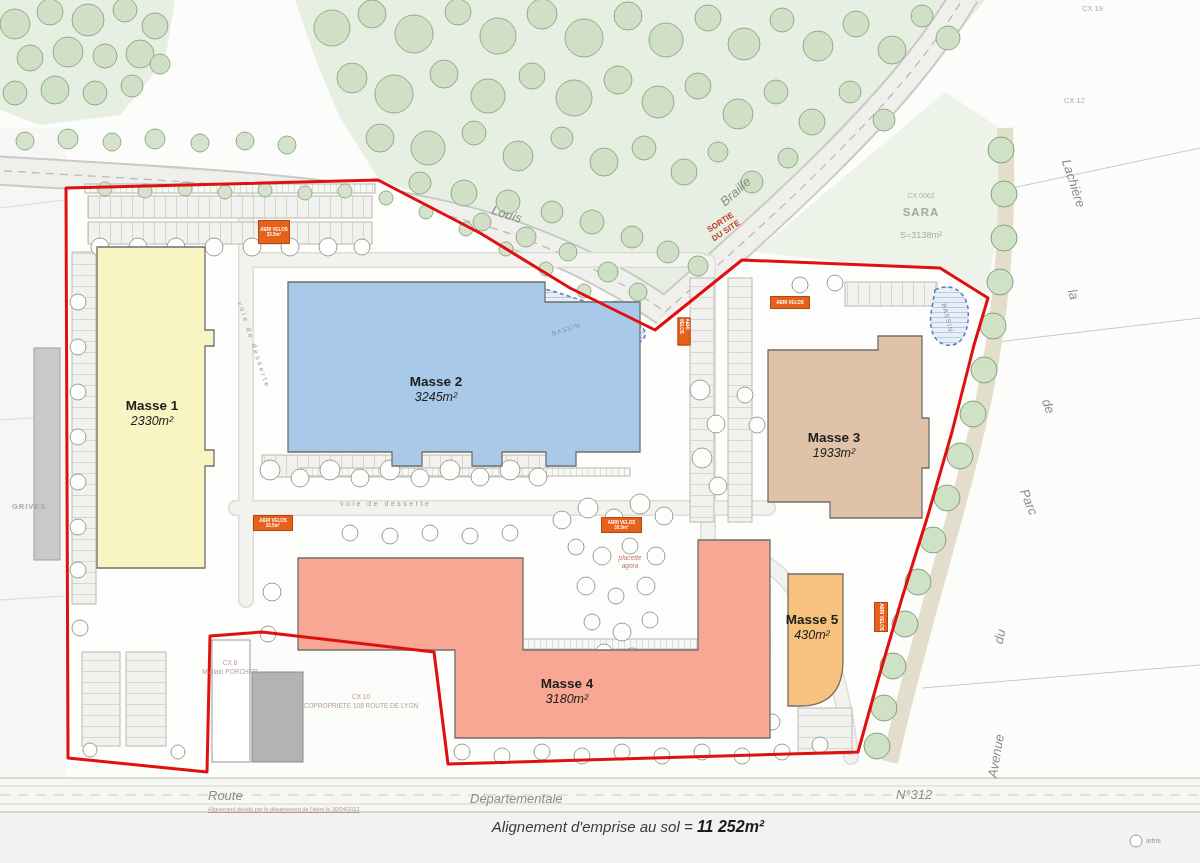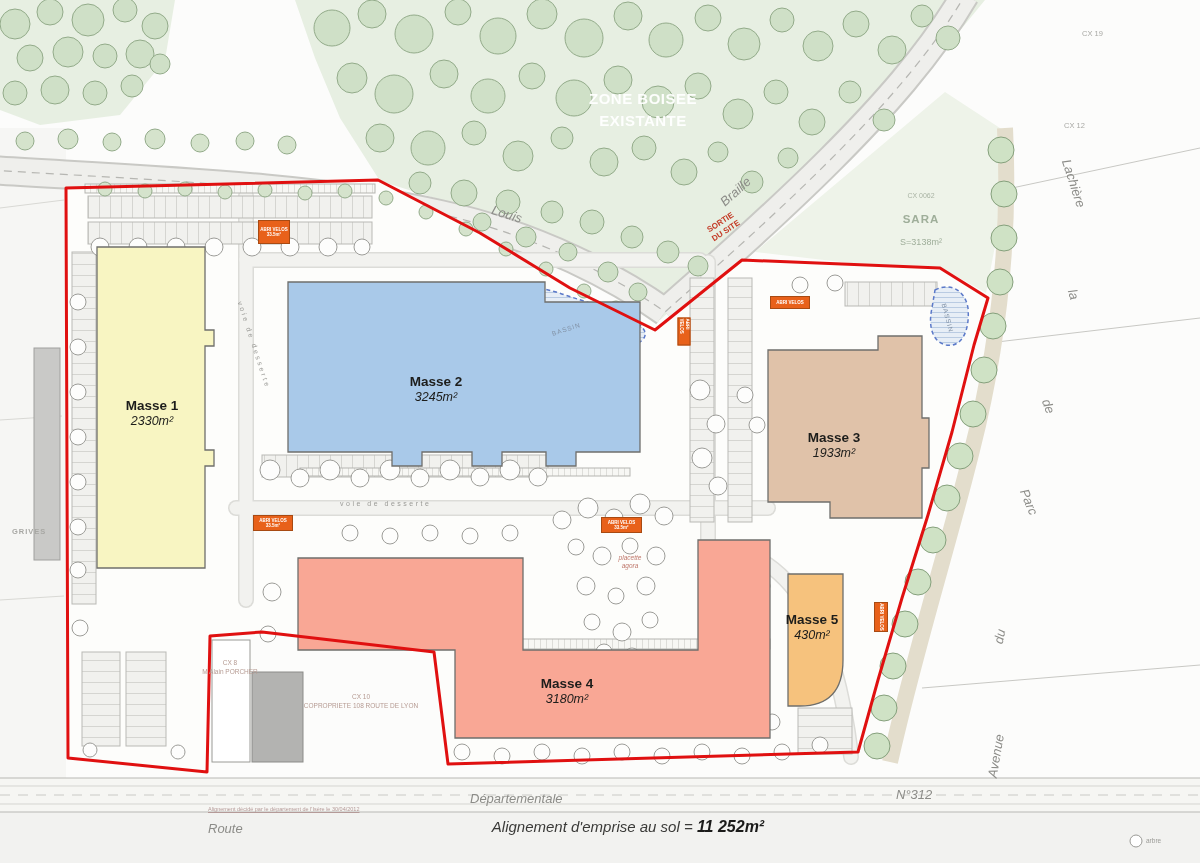--- a/index.html
+++ b/index.html
@@ -1,31 +1,31 @@
 <!DOCTYPE html>
 <html><head>
 <meta charset="utf-8">
 <style>
   html,body{margin:0;padding:0;background:#ffffff;}
   #canvas{position:relative;width:1200px;height:863px;overflow:hidden;background:#fcfcfb;
           font-family:"Liberation Sans",sans-serif;}
   svg{position:absolute;left:0;top:0;}
   .lbl{position:absolute;white-space:nowrap;pointer-events:none;}
   .street{font-style:italic;color:#8c8c88;font-size:13px;}
-  .tiny{font-size:7.5px;color:#a8a8a4;margin-top:25px;}
+  .tiny{font-size:7.5px;color:#a8a8a4;}
   .zone{width:170px;text-align:center;font-weight:bold;font-size:15px;line-height:1.45;
         color:rgba(255,255,255,.95);letter-spacing:.5px;}
   .mlabel{width:130px;text-align:center;color:#1d1d1b;}
   .mlabel .mn{font-weight:bold;font-size:13.5px;}
   .mlabel .ma{font-style:italic;font-size:12.5px;margin-top:1px;}
   .sortie{width:70px;text-align:center;font-size:8px;font-weight:bold;color:#c43a26;
           line-height:1.25;transform:rotate(-33deg);transform-origin:left center;}
   .sara{width:90px;text-align:center;color:#9fae9a;}
   .sara .ref{font-size:7px;color:#a9b3a4;}
-  .sara .nm{font-size:11.5px;font-weight:bold;margin-top:14px;letter-spacing:1px;text-align:center;}
+  .sara .nm{font-size:11.5px;font-weight:bold;margin-top:7px;letter-spacing:1px;text-align:center;}
   .sara .ar{font-size:9px;margin-top:12px;}
   .rot{transform-origin:left center;}
   .voie{font-size:7px;color:#9a9a96;letter-spacing:2.5px;}
   .bassin{font-size:6.5px;color:#8292a6;letter-spacing:1px;transform-origin:left center;}
   .placette{width:60px;text-align:center;font-size:6.5px;font-style:italic;color:#c07a6e;line-height:1.3;}
   .parcel{text-align:center;font-size:6.5px;color:#b59a92;line-height:1.4;}
   .align-note{font-size:5.5px;color:#b59a98;text-decoration:underline;}
   .coef{width:460px;text-align:center;font-style:italic;font-size:15px;color:#3a3a38;}
   .coef b{font-size:16px;color:#1b1b1a;text-align:center;}
   .abri{position:absolute;background:#e8611a;border:1px solid #a84a12;color:#fff;
@@ -340,24 +340,20 @@
     <polygon points="768,350 878,350 878,336 922,336 922,418 929,418 929,468 922,468 922,518 830,518 830,502 768,502" fill="#e0c2a9"></polygon>
     <polygon points="298,558 523,558 523,650 698,650 698,540 770,540 770,738 455,738 455,650 298,650" fill="#f9a795"></polygon>
     <path d="M788,574 L843,574 L843,660 C843,695 825,706 800,706 L788,706 Z" fill="#f6c27d"></path>
   </g>
 
   <polygon fill="none" stroke-width="3" stroke-linejoin="round" points="66,188 378,180 480,233 570,288 655,330 742,260 940,268 988,298 974,345 952,432 928,515 902,598 878,680 858,752 448,764 434,652 262,632 210,636 207,772 68,758" stroke="#e01010"></polygon>
 
   <circle cx="1136" cy="841" r="6" fill="#ffffff" stroke="#9a9a96"></circle>
 </svg>
 
-<div class="lbl zone" style="left:558px;top:88px;">
-  <div>ZONE BOISEE</div>
-  <div>EXISTANTE</div>
-</div>
 
 <div class="lbl street rot" style="left:492px;top:202px;transform:rotate(17deg);">Louis</div>
 <div class="lbl street rot" style="left:722px;top:196px;transform:rotate(-42deg);">Braille</div>
 
 <div class="lbl sortie" style="left:694px;top:236px;">
   <div>SORTIE</div>
   <div>DU SITE</div>
 </div>
 
 <div class="lbl tiny" style="left:1082px;top:4px;">CX 19</div>
@@ -434,21 +430,21 @@
 <div class="abri" style="left:770px;top:296px;width:40px;height:13px;">
   <span>ABRI VELOS</span>
 </div>
 <div class="abri" style="left:670px;top:325px;width:28px;height:13px;transform:rotate(90deg);">
   <span>ABRI VELOS</span>
 </div>
 <div class="abri" style="left:866px;top:610px;width:30px;height:14px;transform:rotate(90deg);">
   <span>ABRI VELOS</span>
 </div>
 
-<div class="lbl street" style="left:208px;top:788px;margin-top:33px;">Route</div>
+<div class="lbl street" style="left:208px;top:788px;">Route</div>
 <div class="lbl street" style="left:470px;top:791px;">Départementale</div>
 <div class="lbl street" style="left:896px;top:787px;">N°312</div>
 <div class="lbl align-note" style="left:208px;top:806px;">Alignement décidé par le département de l'Isère le 30/04/2012</div>
 
 <div class="lbl coef" style="left:398px;top:818px;">
   <span>Alignement d'emprise au sol =</span>&nbsp;<b>11 252m²</b>
 </div>
 
 <div class="lbl legend-t" style="left:1146px;top:837px;">arbre</div>
 

